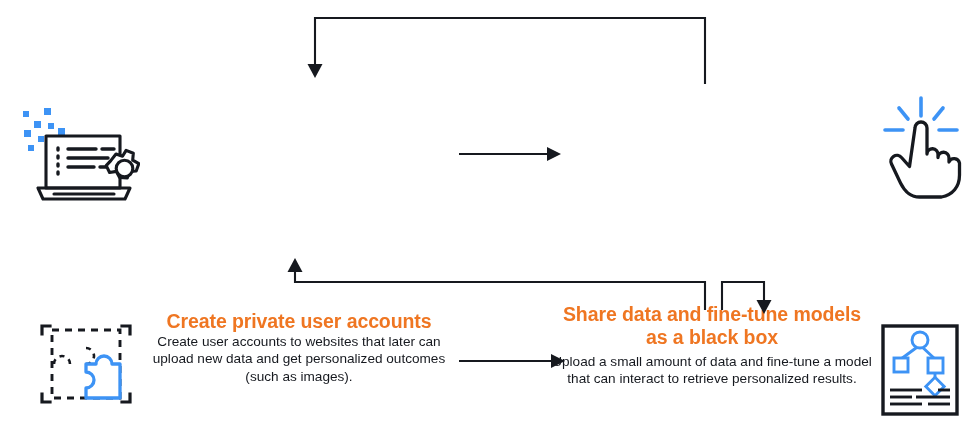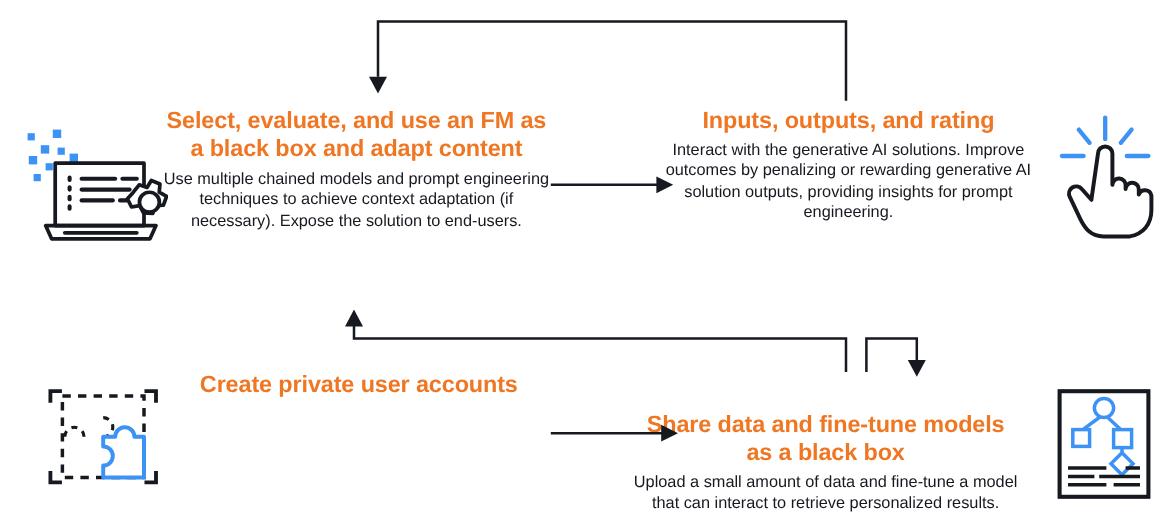--- a/index.html
+++ b/index.html
@@ -17,21 +17,21 @@
     text-align:center;letter-spacing:-0.1px;margin:0 0 4px 0;
   }
   .panel .body{
     color:#16191f;font-size:13.6px;line-height:17.4px;
     text-align:center;margin:0;
   }
 
   #panel-select{left:132px;top:90px;width:330px;}
   #panel-inputs{left:548px;top:90px;width:318px;}
   #panel-create{left:140px;top:310px;width:318px;}
-  #panel-share{left:528px;top:303px;width:320px;margin-top:40px;}
+  #panel-share{left:552px;top:303px;width:320px;}
 
   #panel-create .heading{margin-bottom:0;}
   #panel-inputs .heading{margin-bottom:3px;}
 
   
   .icon-box{position:absolute;}
   #icon-laptop-gear{left:10px;top:90px;width:130px;height:130px;}
   #icon-hand-tap{left:865px;top:88px;width:112px;height:112px;}
   #icon-puzzle{left:30px;top:308px;width:112px;height:112px;}
   #icon-doc-tree{left:868px;top:318px;width:104px;height:104px;}
@@ -153,32 +153,25 @@
         <line x1="22" y1="72" x2="54" y2="72"></line>
         <line x1="70" y1="72" x2="82" y2="72"></line>
         <line x1="22" y1="79" x2="44" y2="79"></line>
         <line x1="48" y1="79" x2="82" y2="79"></line>
         <line x1="22" y1="86" x2="54" y2="86"></line>
         <line x1="60" y1="86" x2="82" y2="86"></line>
       </g>
     </svg>
   </div>
 
-  <div class="panel" id="panel-select">
-    <p class="heading">Select, evaluate, and use an FM as a black box and adapt content</p>
-    <p class="body">Use multiple chained models and prompt engineering techniques to achieve context adaptation (if necessary). Expose the solution to end-users.</p>
-  </div>
-
-  <div class="panel" id="panel-inputs">
-    <p class="heading">Inputs, outputs, and rating</p>
-    <p class="body">Interact with the generative AI solutions. Improve outcomes by penalizing or rewarding generative AI solution outputs, providing insights for prompt engineering.</p>
-  </div>
+
 
   <div class="panel" id="panel-create">
     <p class="heading">Create private user accounts</p>
+    <p class="body">Create user accounts to websites that later can upload new data and get personalized outcomes (such as images).</p>
   </div>
 
   <div class="panel" id="panel-share">
     <p class="heading">Share data and fine-tune models as a black box</p>
     <p class="body">Upload a small amount of data and fine-tune a model that can interact to retrieve personalized results.</p>
   </div>
 
   <div class="connector" id="conn-top">
     <svg viewBox="0 0 430 80" xmlns="http://www.w3.org/2000/svg">
       <path class="stroke" d="M405 76 L405 10 L15 10 L15 56"></path>

